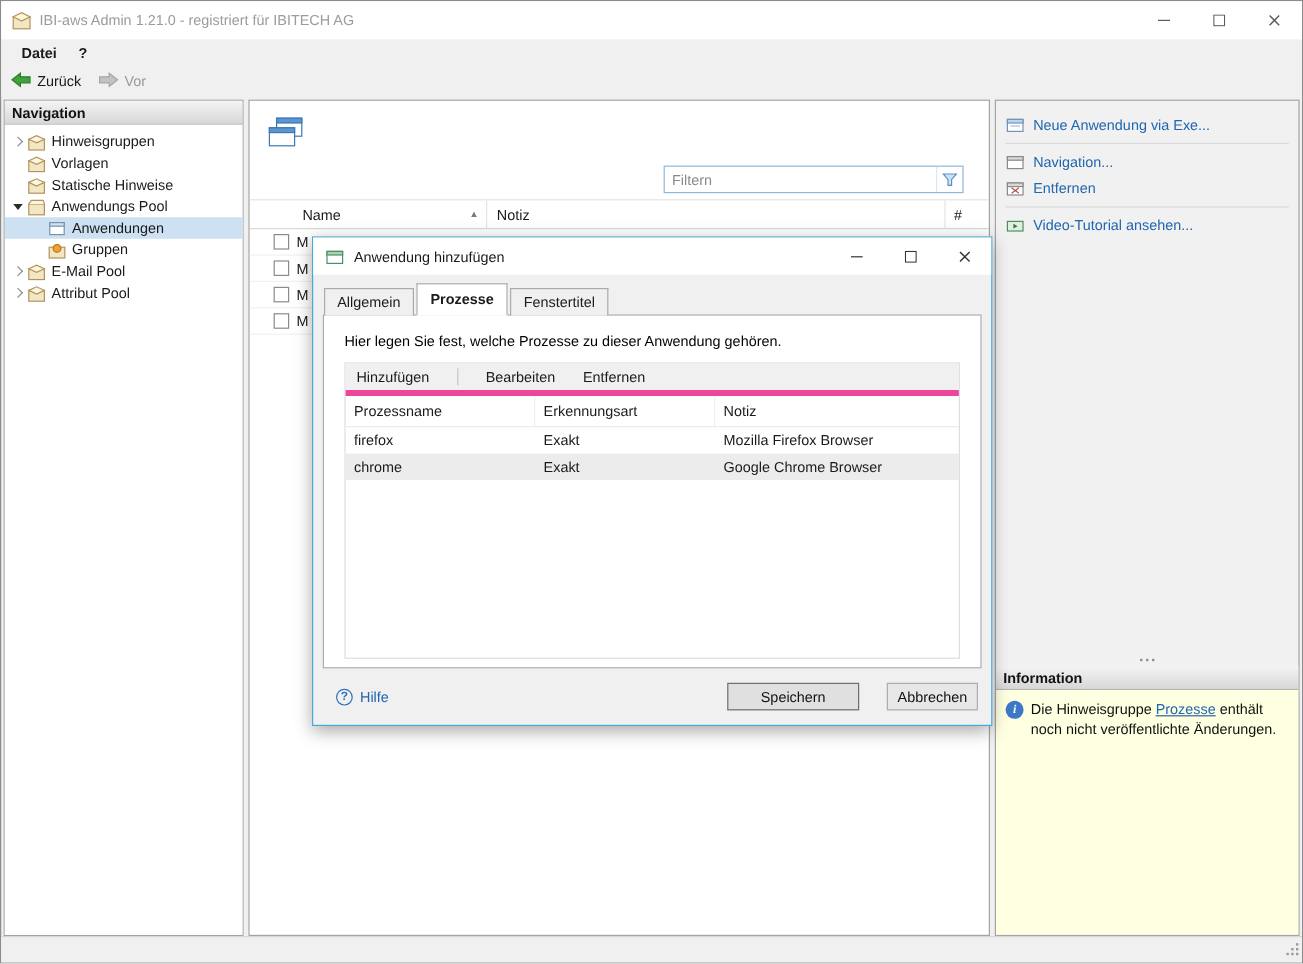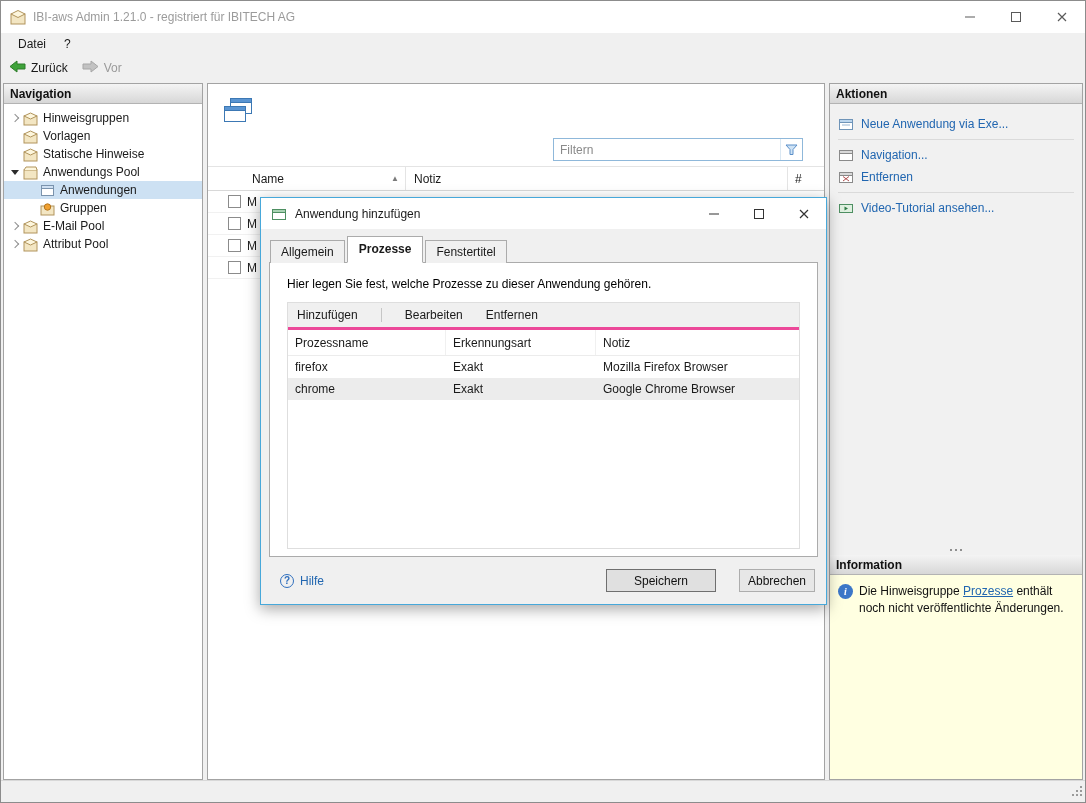--- a/index.html
+++ b/index.html
@@ -9,21 +9,21 @@
   .window { position:absolute; inset:0; border:1px solid #8c8c8c; background:#f0f0f0; display:flex; flex-direction:column; }
 
   
   .titlebar { height:32px; background:#ffffff; display:flex; align-items:center; padding-left:9px; flex:0 0 auto; }
   .app-icon { width:16px; height:16px; margin-right:7px; flex:0 0 auto; }
   .title-text { color:#9b9b9b; }
   .win-controls { margin-left:auto; display:flex; height:100%; }
   .wbtn { width:46px; height:100%; display:flex; align-items:center; justify-content:center; }
 
   
-  .menubar { height:22px; background:#f0f0f0; display:flex; align-items:center; padding-left:8px; flex:0 0 auto; }
+  .menubar { height:22px; background:#f0f0f0; display:flex; align-items:center; padding-left:8px; flex:0 0 auto;font-weight:bold; }
   .menu-item { padding:2px 9px; }
   .toolbar { height:26px; background:#f0f0f0; display:flex; align-items:center; padding-left:8px; gap:14px; flex:0 0 auto; }
   .tool-btn { display:flex; align-items:center; gap:5px; }
   .tool-btn .lbl { color:#1a1a1a; }
   .tool-btn.disabled .lbl { color:#9a9a9a; }
 
   
   .workspace { flex:1 1 auto; display:flex; padding:2px 2px 0 2px; gap:4px; min-height:0; }
   .panel { background:#ffffff; border:1px solid #a3a3a3; display:flex; flex-direction:column; min-height:0; }
   .section-header { height:20px; flex:0 0 auto; background:linear-gradient(#f4f4f4,#d7d7d7); border-bottom:1px solid #b3b3b3; font-weight:bold; display:flex; align-items:center; padding-left:6px; color:#111; }
@@ -82,21 +82,21 @@
   .dlg-icon { width:16px; height:16px; margin-right:8px; flex:0 0 auto; }
   .dlg-title { color:#1a1a1a; }
   .dlg-controls { margin-left:auto; display:flex; height:100%; }
   .dlg-controls .wbtn { width:45px; }
   .dlg-tabs { display:flex; align-items:flex-end; padding:7px 0 0 9px; position:relative; z-index:3; margin-bottom:-1px; flex:0 0 auto; }
   .tab { border:1px solid #ababab; border-bottom:none; background:#f0f0f0; padding:4px 10px; margin-right:2px; position:relative; cursor:pointer; }
   .tab.active { background:#fff; font-weight:bold; padding:5px 11px 6px; border-bottom:1px solid #fff; z-index:4; }
   .tab-page { margin:0 8px; border:1px solid #ababab; background:#fff; flex:1 1 auto; position:relative; z-index:2; min-height:0; }
   .tab-desc { padding:14px 17px 11px; color:#000; }
   .proc-region { margin:0 17px; border:1px solid #dedede; height:247px; background:#fff; display:flex; flex-direction:column; }
-  .proc-toolbar { height:27px; flex:0 0 auto; background:#f0f0f0; border-bottom:3px solid #ec4899; display:flex; align-items:center; padding-left:9px; gap:23px; }
+  .proc-toolbar { height:27px; flex:0 0 auto; background:#f0f0f0; border-bottom:5px solid #ec4899; display:flex; align-items:center; padding-left:9px; gap:23px; }
   .ptool-btn { color:#1a1a1a; cursor:pointer; }
   .ptool-sep { width:1px; height:14px; background:#c6c6c6; }
   .proc-thead { height:26px; flex:0 0 auto; display:flex; align-items:center; border-bottom:1px solid #ececec; }
   .pc1 { width:158px; padding-left:7px; height:100%; display:flex; align-items:center; border-right:1px solid #f0f0f0; }
   .pc2 { width:150px; padding-left:7px; height:100%; display:flex; align-items:center; border-right:1px solid #f0f0f0; }
   .pc3 { flex:1; padding-left:7px; height:100%; display:flex; align-items:center; }
   .proc-row { height:22px; flex:0 0 auto; display:flex; align-items:center; }
   .proc-row.alt { background:#ececec; }
   .proc-row .pc1, .proc-row .pc2, .proc-row .pc3 { border-right:none; }
   .dlg-footer { height:47px; flex:0 0 auto; display:flex; align-items:center; padding:0 11px 0 19px; }
@@ -284,21 +284,20 @@
         <span class="cbx"></span>
         <span class="rname">M</span>
       </div>
       <div class="mrow">
         <span class="cbx"></span>
         <span class="rname">M</span>
       </div>
     </div>
 
     <div class="right-panel">
-      <div class="section-header">Aktionen</div>
       <div class="actions-links">
         <div class="action-link">
           <span class="aicon"><svg width="16" height="14" viewBox="0 0 16 14">
                 <rect x="1.5" y="2.5" width="13" height="10" fill="#ffffff" stroke="#6f94b8"></rect>
                 <rect x="1.5" y="2.5" width="13" height="3" fill="#bcd6ee" stroke="#6f94b8"></rect>
                 <path d="M4 8 H12" stroke="#9ab6d2"></path>
               </svg></span>
           <span>Neue Anwendung via Exe...</span>
         </div>
         <div class="action-divider"></div>

